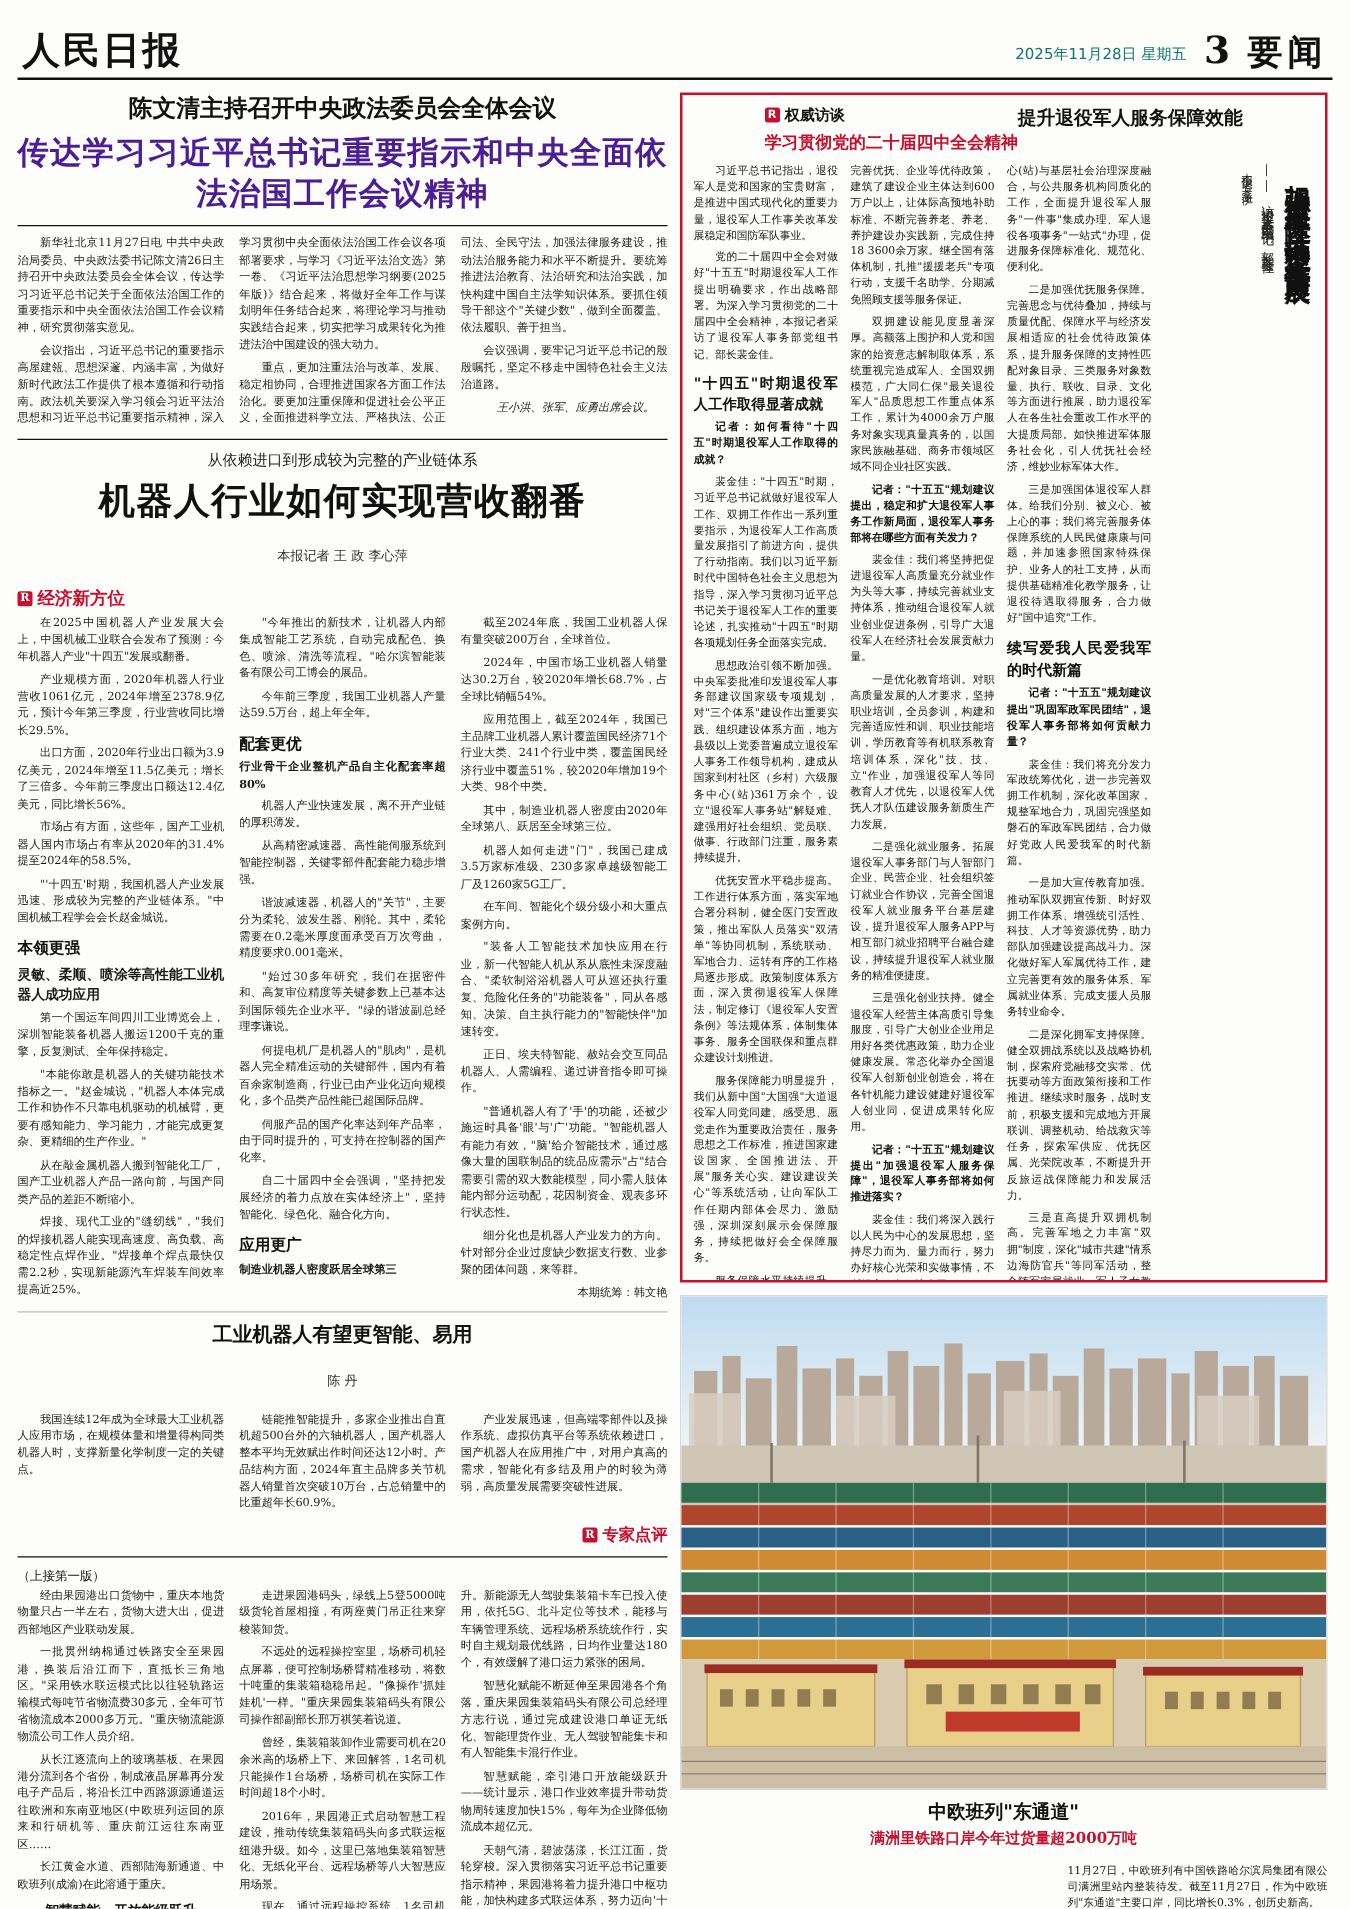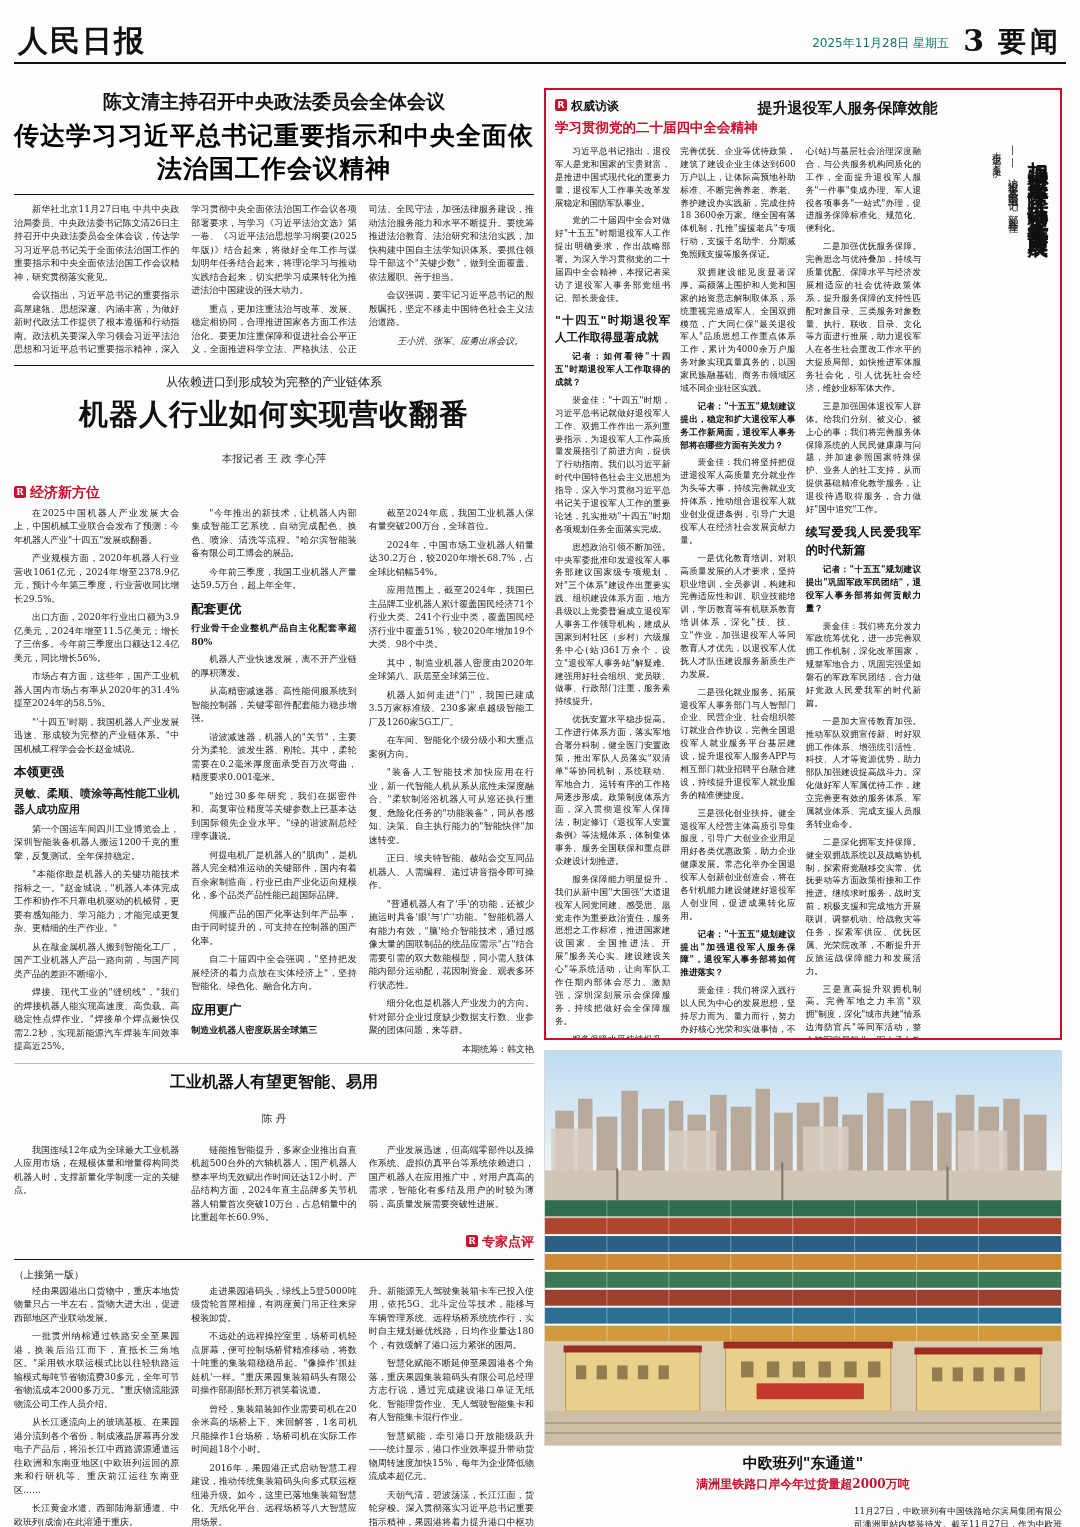--- a/index.html
+++ b/index.html
@@ -31,21 +31,21 @@
   .pageno{
     font-family:"DejaVu Serif","Liberation Serif",serif;
     font-size:30px;font-weight:bold;line-height:1;
   }
   .section-title{
     font-family:"DejaVu Serif","Liberation Serif",serif;
     font-size:28px;font-weight:bold;letter-spacing:4px;line-height:1;
   }
 
   
-  .content{display:flex;gap:10px;padding-top:24px;height:1455px;box-sizing:border-box;}
+  .content{display:flex;gap:10px;padding-top:10px;height:1455px;box-sizing:border-box;}
   .col-left{width:520px;}
   .col-right{width:518px;}
 
   
   .headline1{
     font-family:"DejaVu Serif","Liberation Serif",serif;
     font-size:19px;font-weight:bold;text-align:center;line-height:1.4;
   }
   .headline-big{
     font-family:"DejaVu Serif","Liberation Serif",serif;
@@ -87,21 +87,21 @@
 
   
   .feature-box{
     border:2px solid #c8102e;
     padding:8px 9px;
     box-sizing:border-box;
     height:952px;
     overflow:hidden;
     position:relative;
   }
-  .feature-head{display:flex;justify-content:flex-start;align-items:flex-start;}
+  .feature-head{display:flex;justify-content:center;align-items:flex-start;}
   .feature-tag{font-size:12px;font-weight:bold;color:#111;}
   .feature-sub{
     color:#c8102e;font-weight:bold;font-size:13.5px;
     font-family:"DejaVu Serif","Liberation Serif",serif;
     margin-top:4px;
   }
   .feature-title-right{
     font-family:"DejaVu Serif","Liberation Serif",serif;
     font-weight:bold;font-size:15px;text-align:right;line-height:1.4;
     max-width:190px;
@@ -170,21 +170,21 @@
       <div class="section-title">要闻</div>
     </div>
   </div>
 
   <div class="content">
 
     <div class="col-left">
 
       <div>
         <div class="headline1">陈文清主持召开中央政法委员会全体会议</div>
-        <div class="headline-big" style="color:#000000;">传达学习习近平总书记重要指示和中央全面依法治国工作会议精神</div>
+        <div class="headline-big" style="color:#4c1d95;">传达学习习近平总书记重要指示和中央全面依法治国工作会议精神</div>
         <div class="rule"></div>
         <div class="body-cols-3">
           <p>新华社北京11月27日电 中共中央政治局委员、中央政法委书记陈文清26日主持召开中央政法委员会全体会议，传达学习习近平总书记关于全面依法治国工作的重要指示和中央全面依法治国工作会议精神，研究贯彻落实意见。</p>
           <p>会议指出，习近平总书记的重要指示高屋建瓴、思想深邃、内涵丰富，为做好新时代政法工作提供了根本遵循和行动指南。政法机关要深入学习领会习近平法治思想和习近平总书记重要指示精神，深入学习贯彻中央全面依法治国工作会议各项部署要求，与学习《习近平法治文选》第一卷、《习近平法治思想学习纲要(2025年版)》结合起来，将做好全年工作与谋划明年任务结合起来，将理论学习与推动实践结合起来，切实把学习成果转化为推进法治中国建设的强大动力。</p>
           <p>重点，更加注重法治与改革、发展、稳定相协同，合理推进国家各方面工作法治化。要更加注重保障和促进社会公平正义，全面推进科学立法、严格执法、公正司法、全民守法，加强法律服务建设，推动法治服务能力和水平不断提升。要统筹推进法治教育、法治研究和法治实践，加快构建中国自主法学知识体系。要抓住领导干部这个"关键少数"，做到全面覆盖、依法履职、善于担当。</p>
           <p>会议强调，要牢记习近平总书记的殷殷嘱托，坚定不移走中国特色社会主义法治道路。</p>
           <p style="text-align:center;font-style:italic;">王小洪、张军、应勇出席会议。</p>
         </div>
       </div>
 

